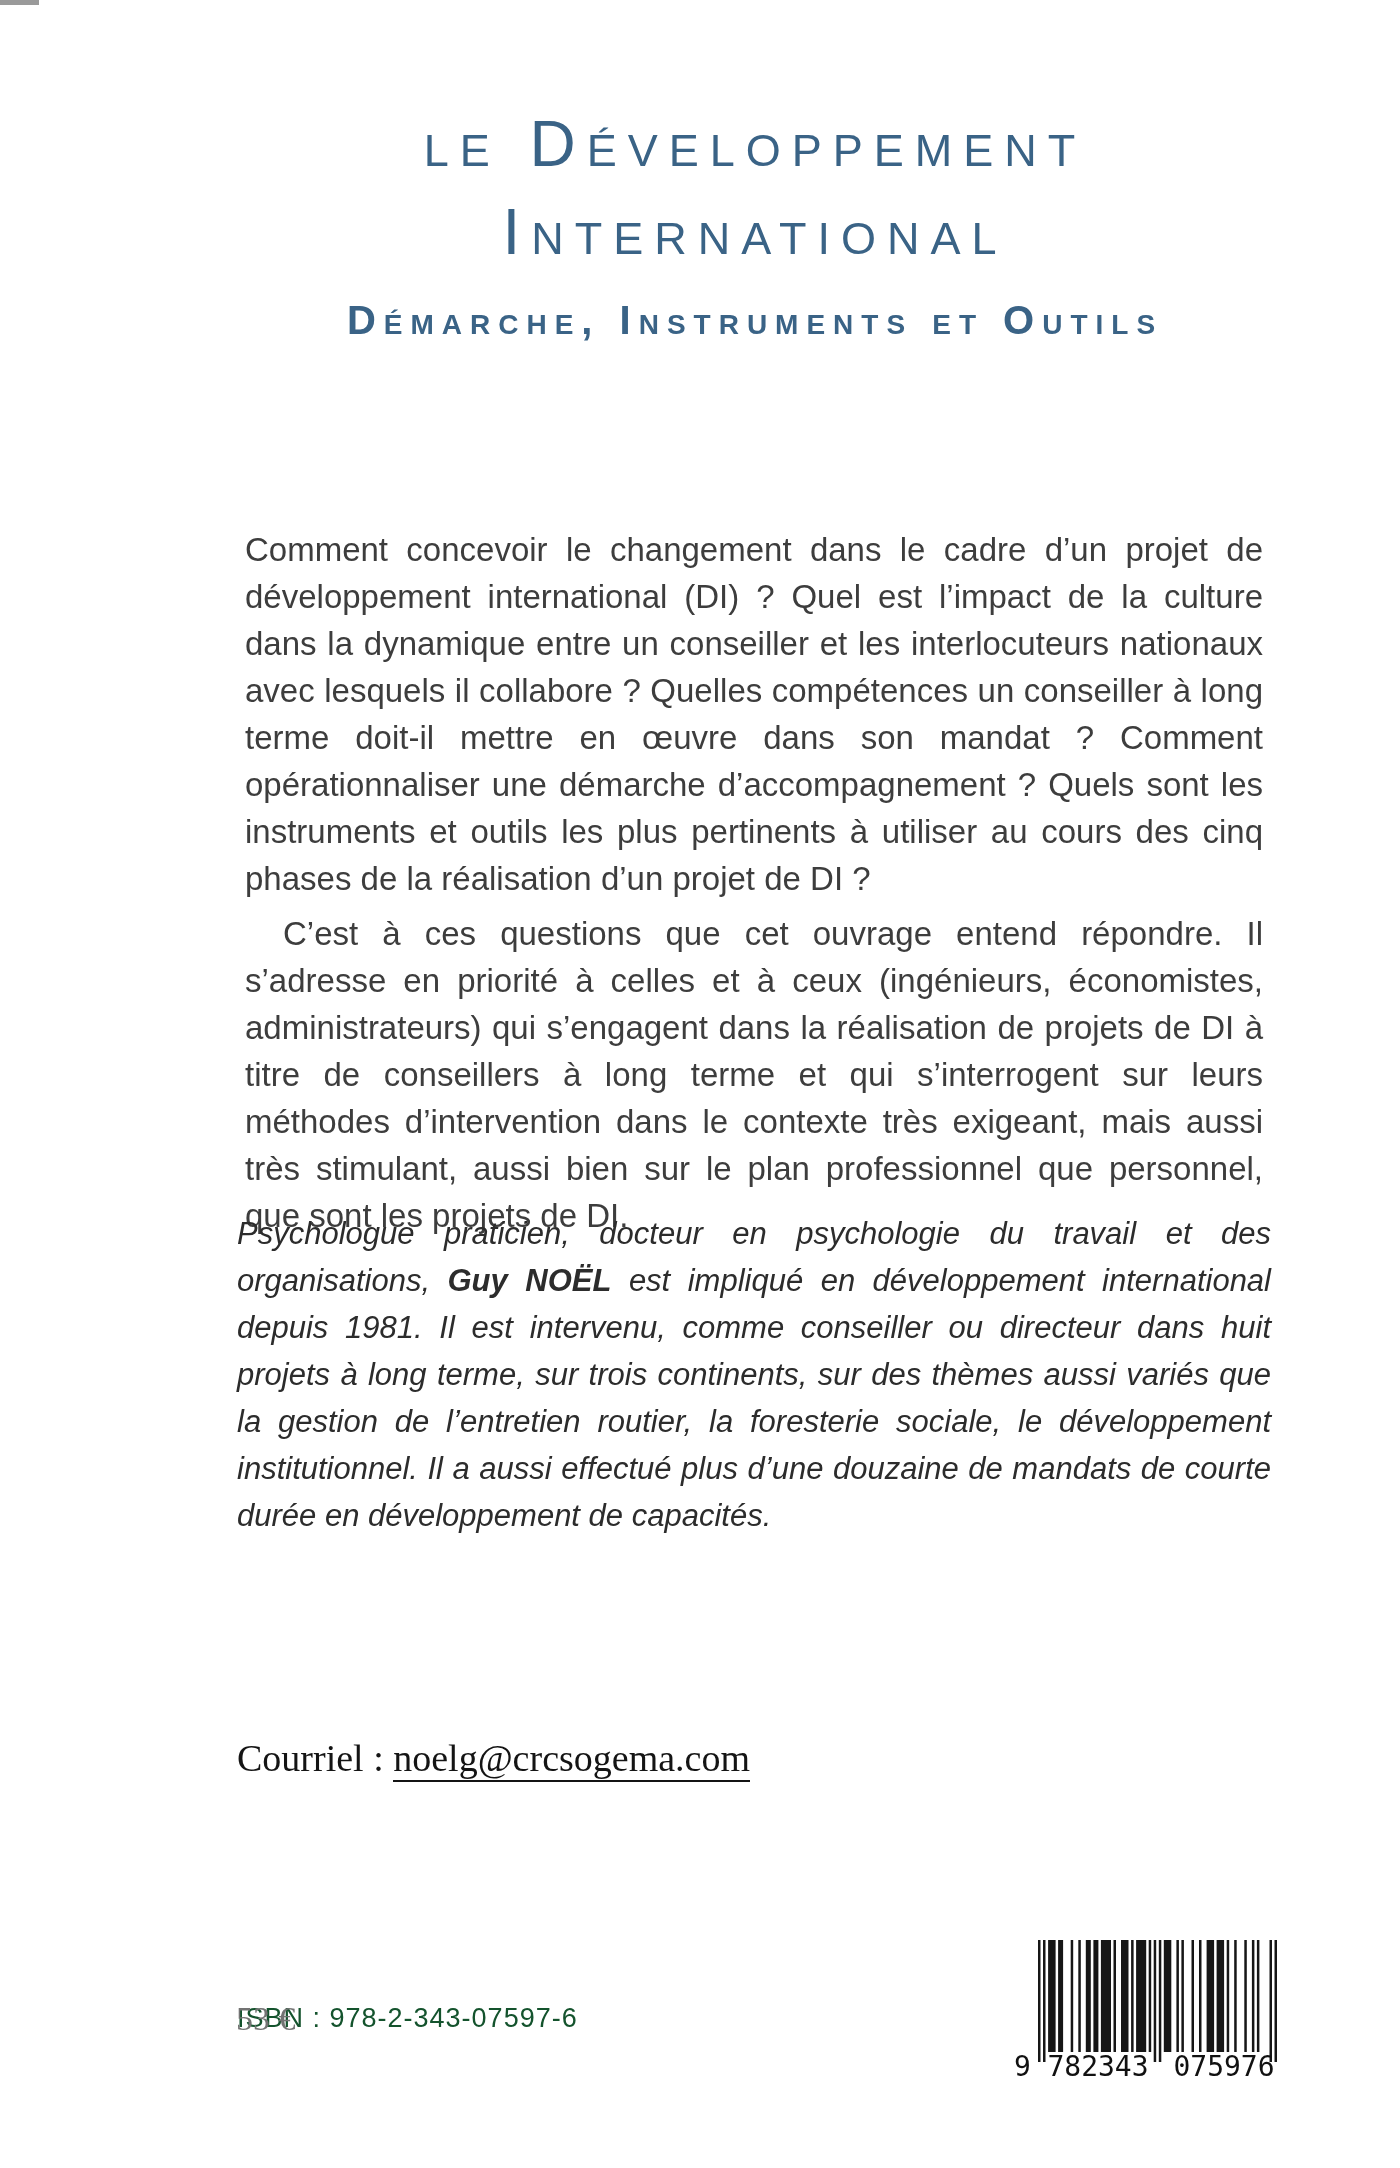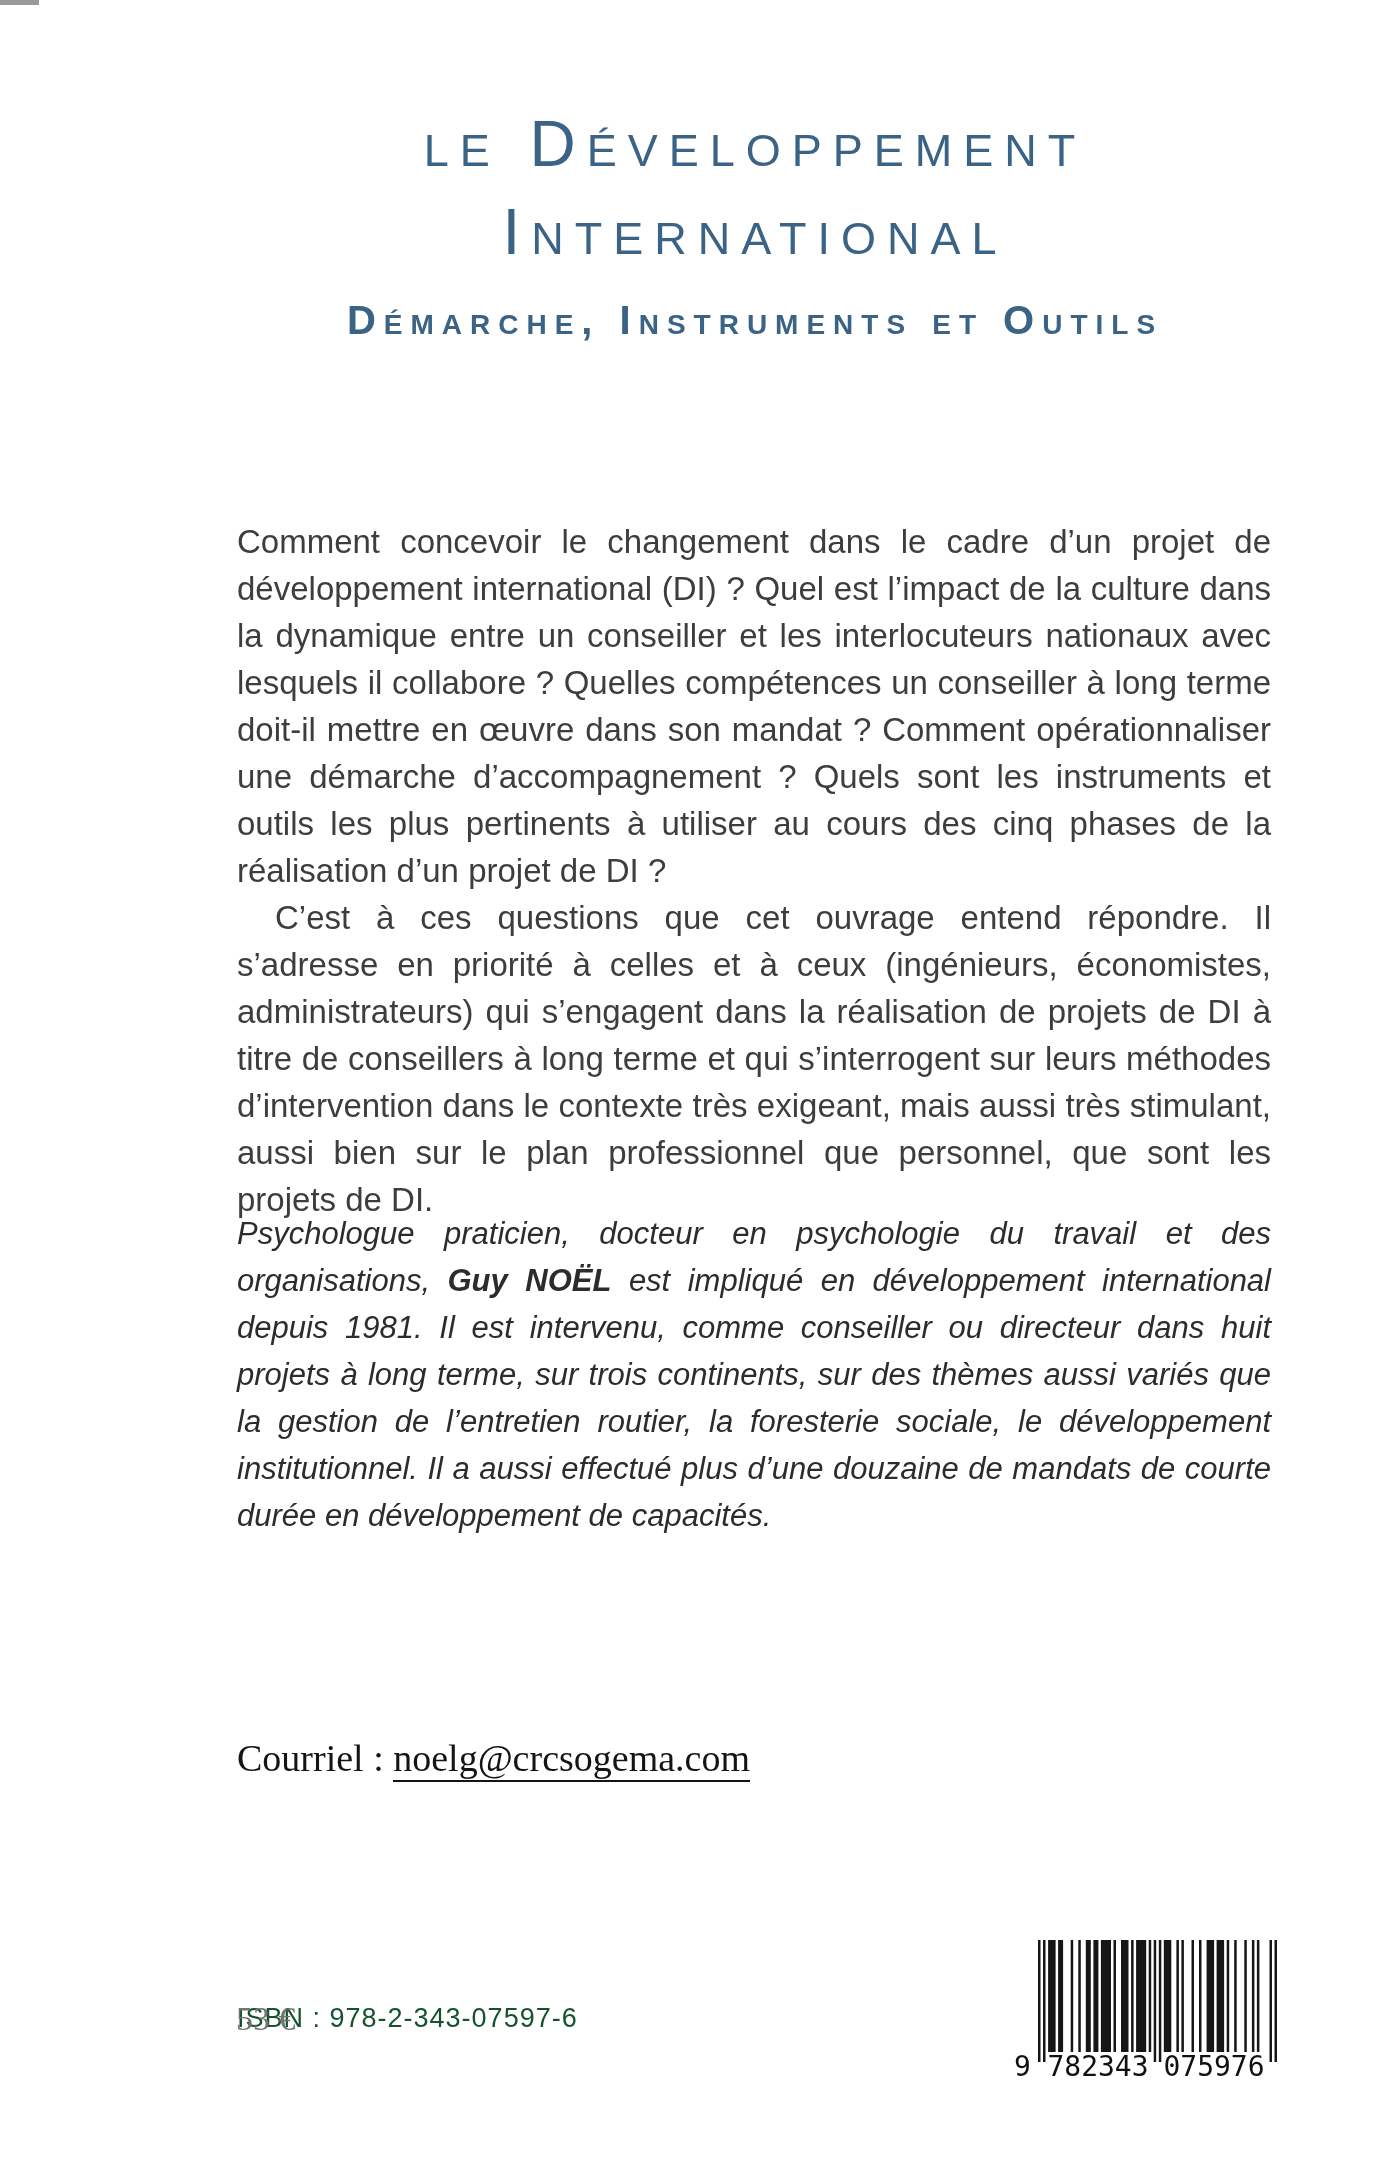--- a/index.html
+++ b/index.html
@@ -33,21 +33,21 @@
     font-variant:small-caps;
     letter-spacing:8px;
   }
   
   .synopsis{
     position:absolute;left:237px;top:518px;width:1034px;
     font-size:33px;line-height:47px;
     font-weight:300;color:#3d3d3d;
     text-align:justify;
   }
-  .synopsis p{margin:0;}
+  .synopsis p{margin:8px;}
   .synopsis p.indent{text-indent:38px;}
   
   .bio{
     position:absolute;left:237px;top:1210px;width:1034px;
     font-size:31px;line-height:47px;
     font-style:italic;color:#2c2c2c;
     text-align:justify;
   }
   .bio p{margin:0;}
   .bio-name{font-weight:700;}
@@ -81,21 +81,21 @@
   .barcode svg{position:absolute;left:0;top:0;}
   .barcode svg rect{fill:#161616;}
   .bc-digits span{
     position:absolute;top:113px;
     font-family:"DejaVu Sans Mono","Liberation Mono",monospace;
     font-size:28px;line-height:28px;color:#111;
     white-space:nowrap;
   }
   .bc-first{left:2px;}
   .bc-left{left:86px;transform:translateX(-50%);}
-  .bc-right{left:202px;transform:translateX(-50%);}
+  .bc-right{left:212px;transform:translateX(-50%);}
 </style>
 </head>
 <body>
 
 <div class="page">
 
   <div class="corner-strip"></div>
 
   <header class="title-block">
     <h1>

